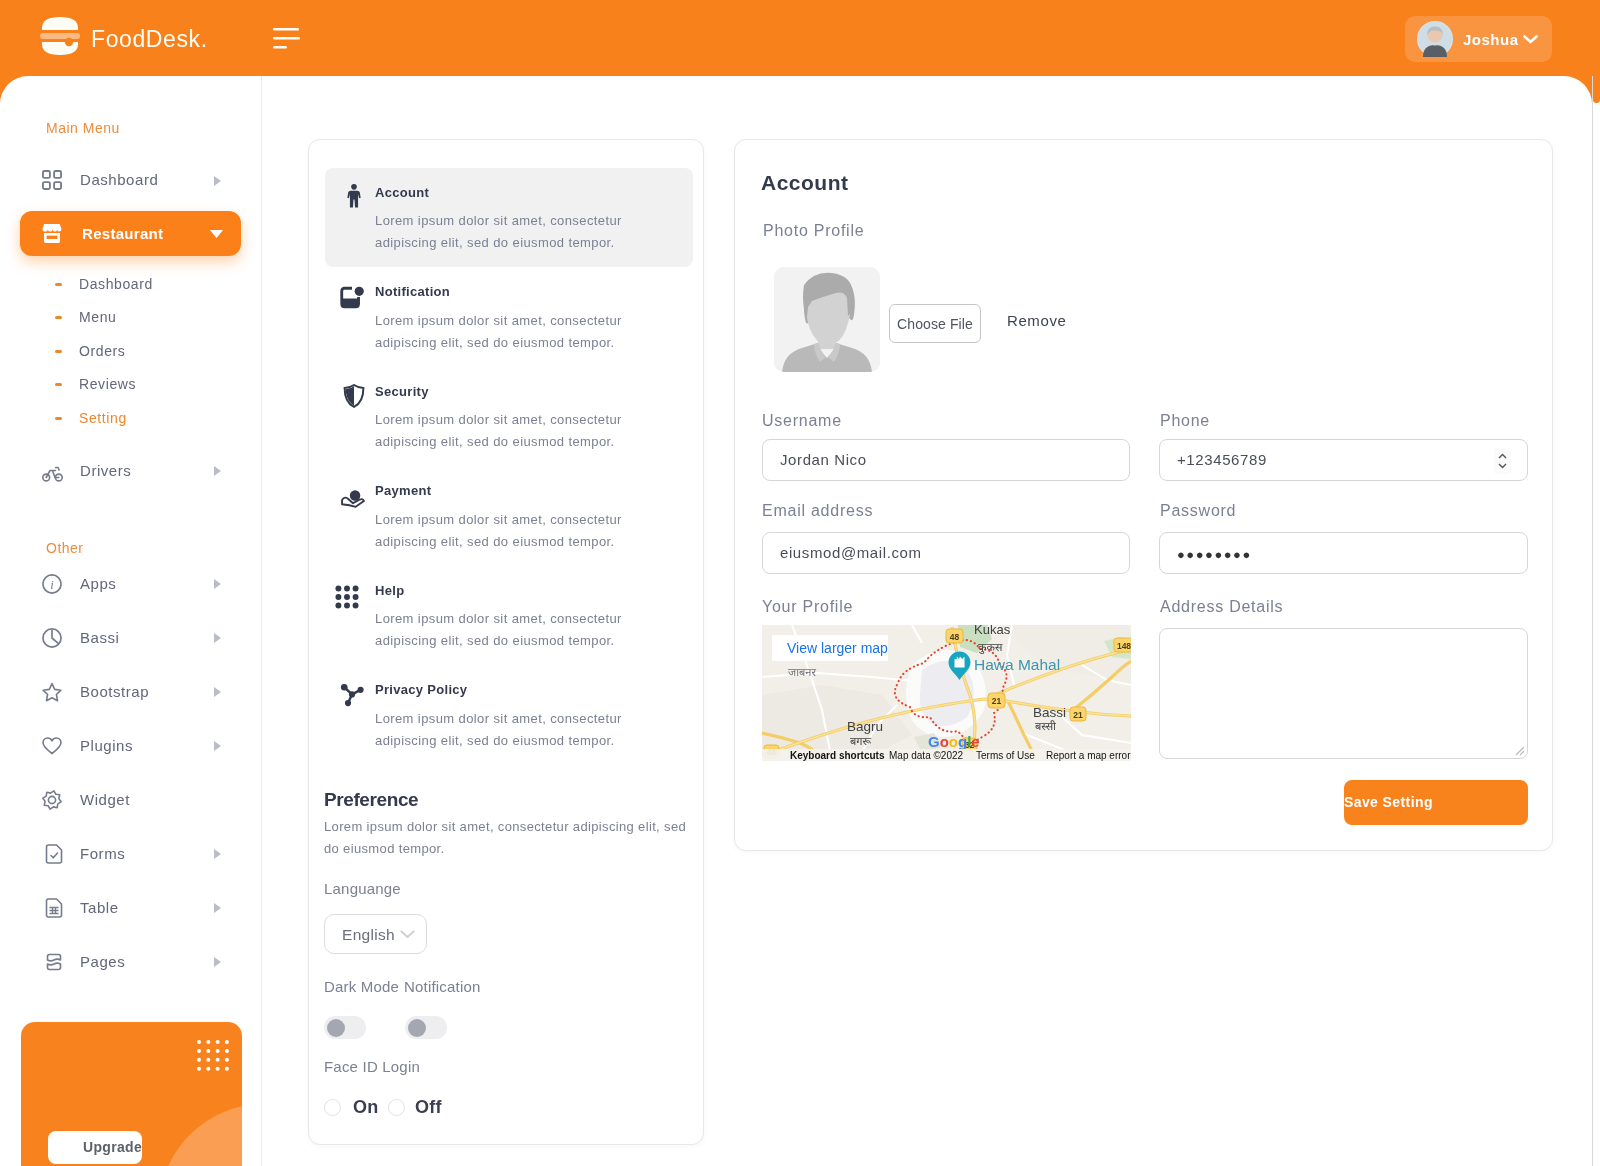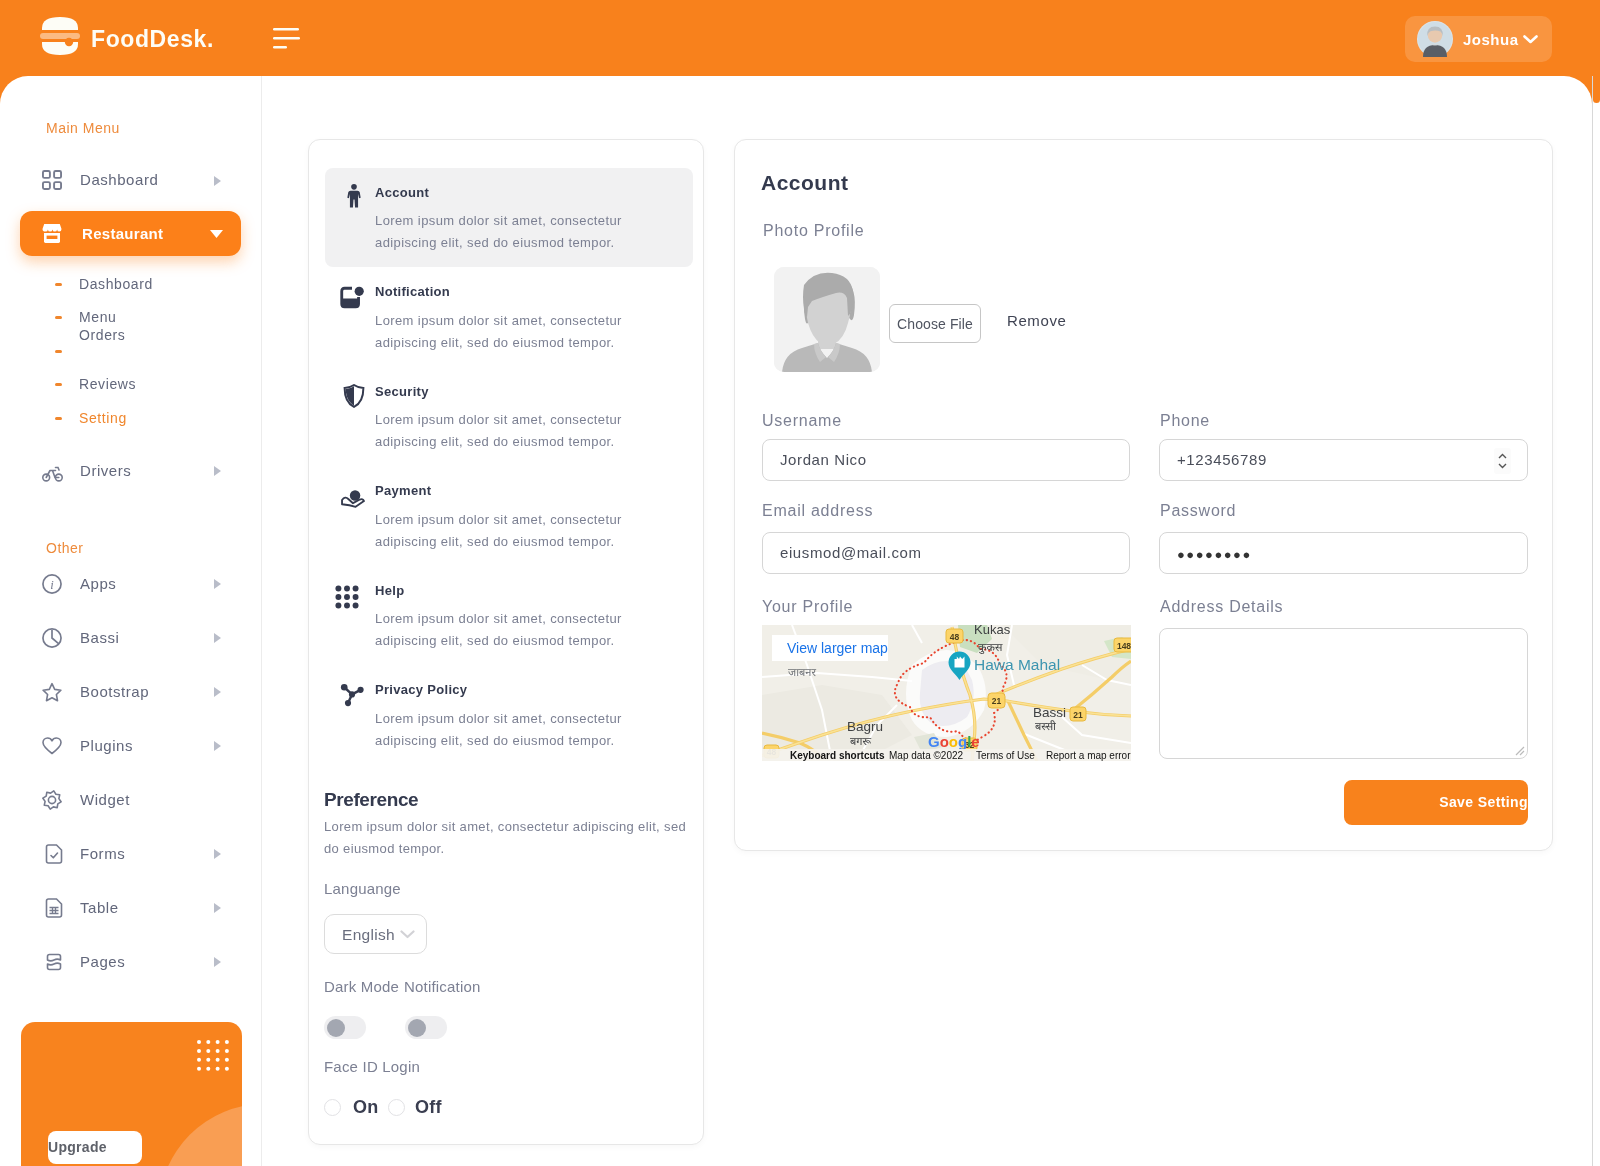--- a/index.html
+++ b/index.html
@@ -1,20 +1,20 @@
 <!DOCTYPE html>
 <html><head><meta charset="utf-8">
 <style>
 *{box-sizing:border-box;margin:0;padding:0}
 html,body{width:1600px;height:1166px;overflow:hidden}
 body{position:relative;background:#F8811C;font-family:"Liberation Sans",sans-serif}
 .abs{position:absolute}
 
 .topbar{position:absolute;left:0;top:0;width:1600px;height:76px;background:#F8811C}
-.logo-txt{position:absolute;left:91px;top:26px;font-size:23px;font-weight:bold;color:#FDFDF6;letter-spacing:.6px}
+.logo-txt{position:absolute;left:91px;top:26px;font-size:23px;font-weight:normal;color:#FDFDF6;letter-spacing:.6px}
 .hpill{position:absolute;background:rgba(255,255,255,.16);border-radius:10px}
 .loc-pill{left:306px;top:16px;width:714px;height:46px}
 .loc-txt{position:absolute;left:44px;top:15px;color:#FCEFDD;font-size:15px;letter-spacing:.3px}
 .search-txt{position:absolute;left:280px;top:15px;color:#FBEEDC;font-size:15px;letter-spacing:.15px}
 .vdiv{position:absolute;left:232px;top:7px;width:2px;height:32px;background:rgba(255,255,255,.45)}
 .user-pill{left:1405px;top:16px;width:147px;height:46px}
 .user-name{position:absolute;left:58px;top:15px;color:#fff;font-size:15px;font-weight:bold;letter-spacing:.5px}
 
 .shell{position:absolute;left:0;top:76px;width:1592px;height:1090px;background:#fff;border-radius:28px 28px 0 0}
 .scrolltrack{position:absolute;left:1592px;top:76px;width:8px;height:1090px;background:#fff;border-left:1px solid #D8D8D8}
@@ -25,21 +25,21 @@
 .nav-ico{position:absolute;left:42px;width:20px;height:20px}
 .nav-txt{position:absolute;left:80px;font-size:15px;color:#62677B;letter-spacing:.55px}
 .chev{position:absolute;left:214px;width:0;height:0;border-left:7px solid #B9BDC9;border-top:5px solid transparent;border-bottom:5px solid transparent}
 .rest-btn{position:absolute;left:20px;top:135px;width:221px;height:45px;background:#FC8019;border-radius:12px;box-shadow:0 6px 14px rgba(252,128,25,.35)}
 .sub-dash{position:absolute;left:55px;width:7px;height:2.6px;background:#F0862C;border-radius:2px}
 .sub-txt{position:absolute;left:79px;font-size:14px;color:#62677B;letter-spacing:.6px}
 
 .upg{position:absolute;left:21px;top:946px;width:221px;height:160px;background:#F8831E;border-radius:14px;overflow:hidden}
 .upg .circ{position:absolute;left:138px;top:82px;width:210px;height:210px;border-radius:50%;background:#F99E53}
 .upg h3{position:absolute;left:28px;top:28px;width:180px;color:#fff;font-size:15.5px;line-height:24.5px;font-weight:bold;letter-spacing:.2px}
-.upg .btn{position:absolute;left:27px;top:109px;width:94px;height:33px;background:#fff;border-radius:8px;color:#5E6169;font-size:14px;font-weight:bold;text-align:left;line-height:33px;letter-spacing:.3px}
+.upg .btn{position:absolute;left:27px;top:109px;width:94px;height:33px;background:#fff;border-radius:8px;color:#5E6169;font-size:14px;font-weight:bold;text-align:right;line-height:33px;letter-spacing:.3px}
 
 .card{position:absolute;background:#fff;border:1px solid #E7E7E7;border-radius:12px;box-shadow:0 2px 6px rgba(0,0,0,.03)}
 .card-l{left:308px;top:139px;width:396px;height:1006px}
 .card-r{left:734px;top:139px;width:819px;height:712px}
 
 .active-box{position:absolute;left:16px;top:28px;width:368px;height:99px;background:#F1F1F2;border-radius:8px}
 .s-ico{position:absolute;left:34px;width:24px;height:24px}
 .s-title{position:absolute;left:66px;font-size:13px;font-weight:bold;color:#343A4E;letter-spacing:.3px}
 .s-body{position:absolute;left:66px;width:260px;font-size:13px;line-height:21.5px;color:#7C8093;letter-spacing:.4px}
 .pref-h{position:absolute;left:15px;top:649px;font-size:19px;font-weight:bold;color:#343A4E;letter-spacing:-.4px}
@@ -52,21 +52,21 @@
 .radio{position:absolute;top:959px;width:17px;height:17px;border:1.5px solid #E2E2E5;border-radius:50%}
 .ron{position:absolute;top:957px;font-size:18px;font-weight:bold;color:#3A3E50;letter-spacing:.3px}
 
 .acc-h{position:absolute;left:26px;top:31px;font-size:21px;font-weight:bold;color:#343A4E;letter-spacing:.5px}
 .rlbl{position:absolute;font-size:16px;color:#7C8093;letter-spacing:.75px}
 .avatar{position:absolute;left:39px;top:127px;width:106px;height:105px;background:#F0F0F0;border-radius:10px;overflow:hidden}
 .choose{position:absolute;left:154px;top:164px;width:92px;height:39px;border:1px solid #C6C6C6;border-radius:6px;font-size:14px;color:#4F5460;text-align:center;line-height:38px;background:#fff;letter-spacing:.1px}
 .remove{position:absolute;left:272px;top:172px;font-size:15px;color:#3F4353;letter-spacing:.6px}
 .inp{position:absolute;height:42px;border:1px solid #D6D6D6;border-radius:8px;font-size:15px;color:#4A4E5A}
 .inp span{position:absolute;left:17px;top:10.5px;letter-spacing:.6px}
-.save{position:absolute;left:609px;top:640px;width:184px;height:45px;background:#F8821C;border-radius:8px;color:#fff;font-size:14px;font-weight:bold;text-align:right;line-height:45px;letter-spacing:.4px}
+.save{position:absolute;left:609px;top:640px;width:184px;height:45px;background:#F8821C;border-radius:8px;color:#fff;font-size:14px;font-weight:bold;text-align:left;line-height:45px;letter-spacing:.4px}
 .ta{position:absolute;left:424px;top:488px;width:369px;height:131px;border:1px solid #D6D6D6;border-radius:8px}
 </style></head>
 <body>
 <div class="topbar">
 
   <svg class="abs" style="left:40px;top:16px" width="40" height="40" viewBox="0 0 40 40">
     <path d="M2 14 L2 12 Q2 1 20 1 Q38 1 38 12 L38 14 Z" fill="#FDFDF6"></path>
     <rect x="0" y="17" width="40" height="6" rx="3" fill="rgba(255,255,255,.45)"></rect>
     <path d="M2 26 L38 26 L38 28 Q38 39 20 39 Q2 39 2 28 Z" fill="#FDFDF6"></path>
     <circle cx="29" cy="26" r="4.2" fill="#F8811C"></circle>
@@ -118,21 +118,21 @@
     <div class="nav-txt" style="left:62px;top:14px;color:#fff;font-weight:bold;letter-spacing:.3px">Restaurant</div>
     <svg class="abs" style="left:190px;top:19px" width="13" height="8" viewBox="0 0 13 8">
           <path d="M0 0 L13 0 L6.5 8 Z" fill="#fff"></path>
         </svg>
   </div>
   <div class="sub-dash" style="top:207px"></div>
       <div class="sub-txt" style="top:200px">Dashboard</div>
   <div class="sub-dash" style="top:240px"></div>
       <div class="sub-txt" style="top:233px">Menu</div>
   <div class="sub-dash" style="top:274px"></div>
-      <div class="sub-txt" style="top:251px">Orders</div>
+      <div class="sub-txt" style="top:267px">Orders</div>
   <div class="sub-dash" style="top:307px"></div>
       <div class="sub-txt" style="top:300px">Reviews</div>
   <div class="sub-dash" style="top:341px"></div>
       <div class="sub-txt" style="top:334px;color:#F0862C">Setting</div>
 
   <svg class="nav-ico" style="top:389px;width:21px;height:17px" viewBox="0 0 21 17">
     <circle cx="4.2" cy="12.5" r="3.4" fill="none" stroke="#767B8E" stroke-width="1.6"></circle>
     <circle cx="16.8" cy="12.5" r="3.4" fill="none" stroke="#767B8E" stroke-width="1.6"></circle>
     <path d="M4.2 12.5 L8 5.5 L13.5 5.5 M10.5 5.5 L13 12.5 L16.8 12.5" fill="none" stroke="#767B8E" stroke-width="1.6" stroke-linecap="round" stroke-linejoin="round"></path>
     <path d="M13.5 2.5 L16 2.5 L17 5" fill="none" stroke="#767B8E" stroke-width="1.6" stroke-linecap="round"></path>

